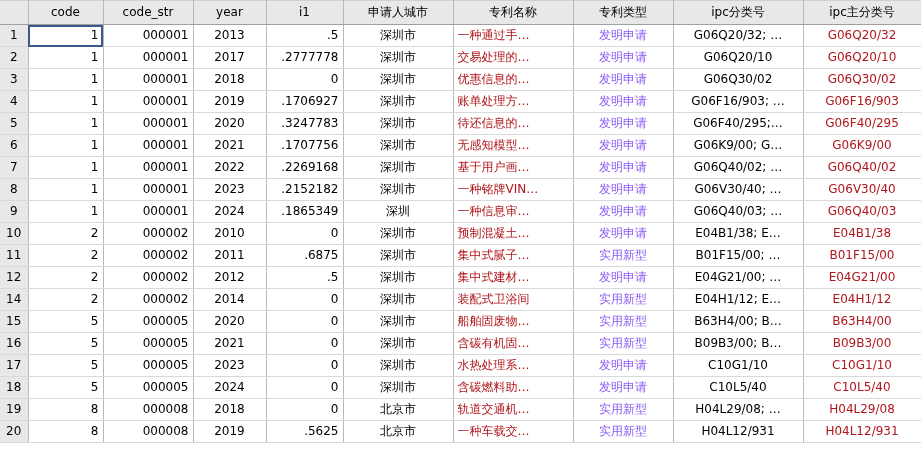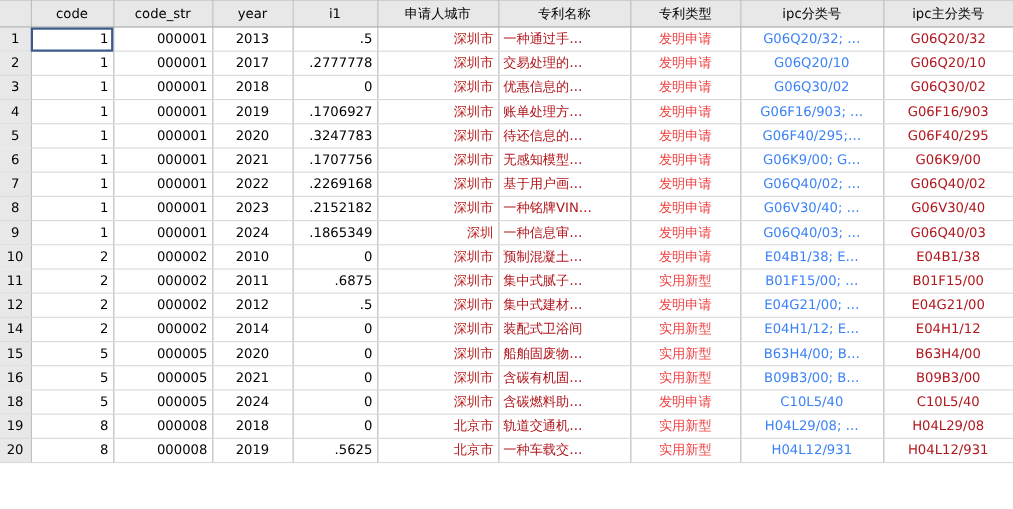--- a/index.html
+++ b/index.html
@@ -53,24 +53,24 @@
     background: #e8e8e8;
     text-align: center;
     color: #000;
     border-right: 1px solid #a8a8a8;
     width: 28px;
   }
   .col-code      { width: 75px;  text-align: right; }
   .col-code_str  { width: 90px;  text-align: right; }
   .col-year      { width: 73px;  text-align: center; }
   .col-i1        { width: 77px;  text-align: right; }
-  .col-city      { width: 110px; text-align: right; color:#b91c1c; }
+  .col-city      { width: 110px; text-align: center; color:#000000; }
   .col-patname   { width: 120px; text-align: left; color:#b0161c; }
-  .col-pattype   { width: 100px; text-align: center; color:#ef4444; }
-  .col-ipc       { width: 130px; text-align: center; color:#3b82f6; }
+  .col-pattype   { width: 100px; text-align: center; color:#8b5cf6; }
+  .col-ipc       { width: 130px; text-align: center; color:#000000; }
   .col-ipcmain   { width: 118px; text-align: center;  color:#b0161c; }
   th.col-code, th.col-code_str, th.col-year, th.col-i1,
   th.col-city, th.col-patname, th.col-pattype, th.col-ipc, th.col-ipcmain {
     text-align: center;
     color: #000;
   }
   td.cell-selected {
     outline: 2px solid #3b5a8c;
     outline-offset: -2px;
     background: #ffffff;
@@ -270,20 +270,32 @@
           <td class="col-code_str">000005</td>
           <td class="col-year">2021</td>
           <td class="col-i1">0</td>
           <td class="col-city">深圳市</td>
           <td class="col-patname">含碳有机固…</td>
           <td class="col-pattype">实用新型</td>
           <td class="col-ipc">B09B3/00; B…</td>
           <td class="col-ipcmain">B09B3/00</td>
         </tr>
         <tr>
+          <td class="rowhdr">17</td>
+          <td class="col-code">5</td>
+          <td class="col-code_str">000005</td>
+          <td class="col-year">2023</td>
+          <td class="col-i1">0</td>
+          <td class="col-city">深圳市</td>
+          <td class="col-patname">水热处理系…</td>
+          <td class="col-pattype">发明申请</td>
+          <td class="col-ipc">C10G1/10</td>
+          <td class="col-ipcmain">C10G1/10</td>
+        </tr>
+        <tr>
           <td class="rowhdr">18</td>
           <td class="col-code">5</td>
           <td class="col-code_str">000005</td>
           <td class="col-year">2024</td>
           <td class="col-i1">0</td>
           <td class="col-city">深圳市</td>
           <td class="col-patname">含碳燃料助…</td>
           <td class="col-pattype">发明申请</td>
           <td class="col-ipc">C10L5/40</td>
           <td class="col-ipcmain">C10L5/40</td>

